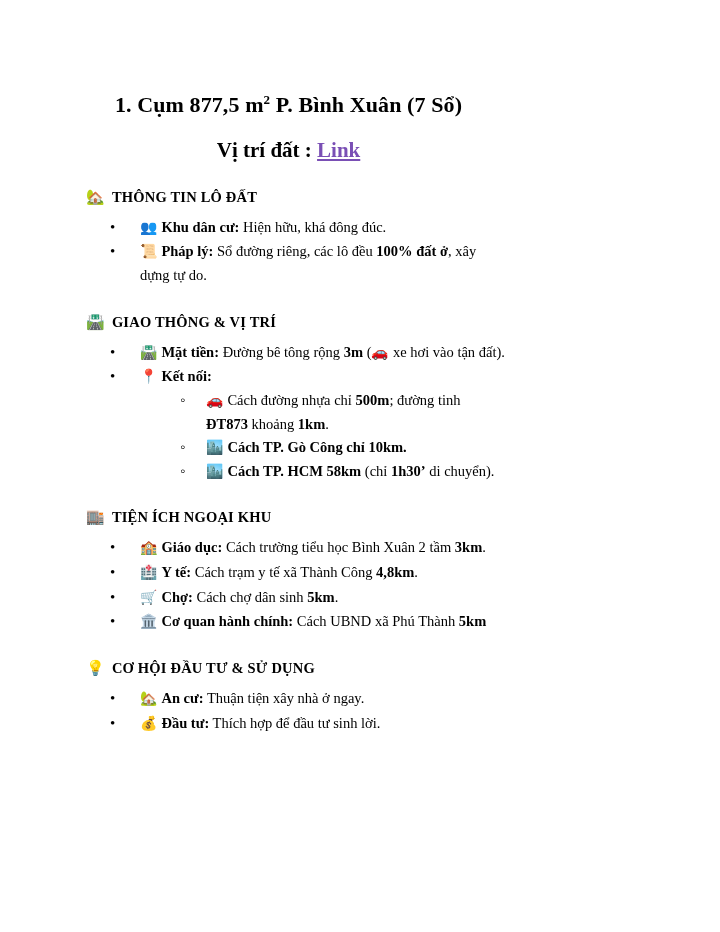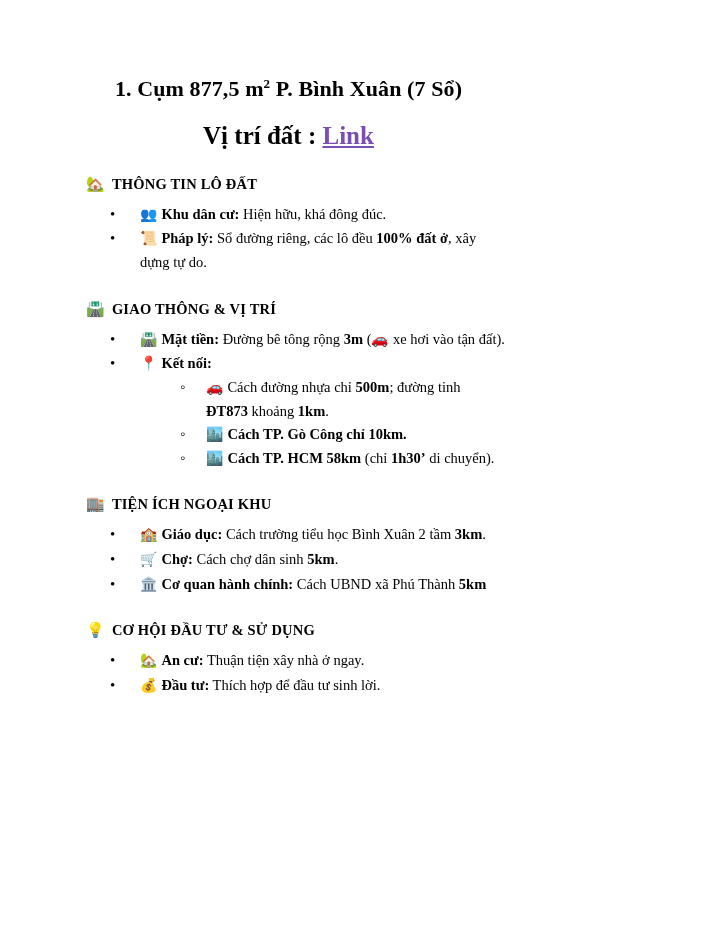--- a/index.html
+++ b/index.html
@@ -12,37 +12,38 @@
     height: 932px;
     font-family: "Liberation Serif", serif;
     color: #000000;
     position: relative;
     overflow: hidden;
   }
   .page {
     padding: 62px 72px 0 72px;
     box-sizing: border-box;
     width: 577px;
+    margin-top: 16px;
   }
   .doc-title {
     text-align: center;
     font-size: 22px;
     font-weight: bold;
     line-height: 1.35;
     margin: 12px 0 0 0;
     letter-spacing: 0.1px;
   }
   .doc-title sup {
     font-size: 13px;
     vertical-align: super;
     line-height: 0;
   }
   .subtitle {
     text-align: center;
-    font-size: 25px;
+    font-size: 21px;
     font-weight: bold;
     margin: 18px 0 0 0;
   }
   .subtitle .link {
     color: #7a4fb5;
     text-decoration: underline;
     font-weight: bold;
   }
   .section {
     margin-top: 26px;
@@ -162,20 +163,23 @@
   <div class="section">
     <div class="section-head">
       <span class="emo">🏬</span>
       <span>TIỆN ÍCH NGOẠI KHU</span>
     </div>
     <ul class="lvl1">
       <li>
         <span class="emo-in">🏫</span><b>Giáo dục:</b><span> Cách trường tiểu học Bình Xuân 2 tầm </span><b>3km</b><span>.</span>
       </li>
       <li>
+        <span class="emo-in">🏥</span><b>Y tế:</b><span> Cách trạm y tế xã Thành Công </span><b>4,8km</b><span>.</span>
+      </li>
+      <li>
         <span class="emo-in">🛒</span><b>Chợ:</b><span> Cách chợ dân sinh </span><b>5km</b><span>.</span>
       </li>
       <li>
         <span class="emo-in">🏛️</span><b>Cơ quan hành chính:</b><span> Cách UBND xã Phú Thành </span><b>5km</b><span></span>
       </li>
     </ul>
   </div>
 
   <div class="section">
     <div class="section-head">

